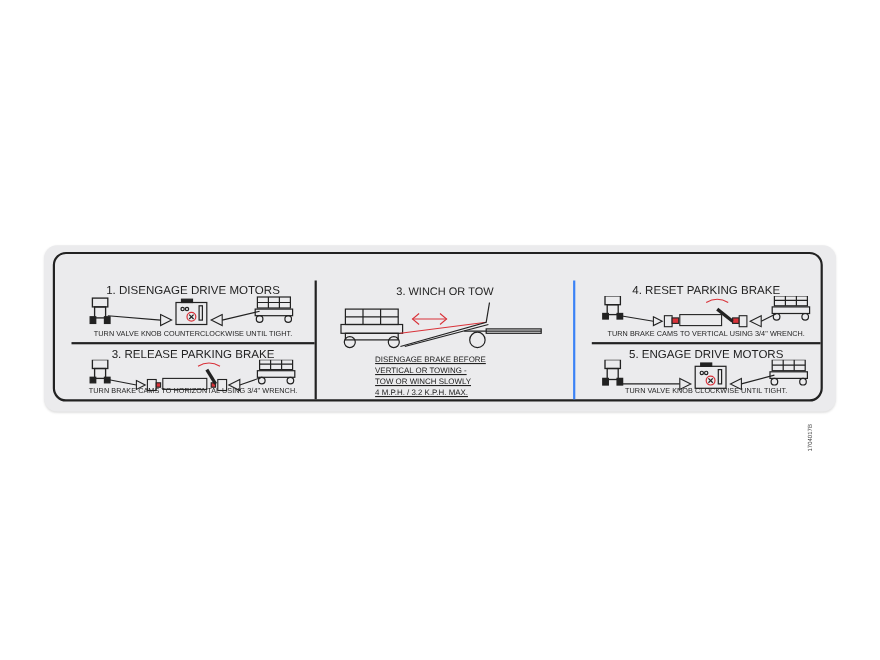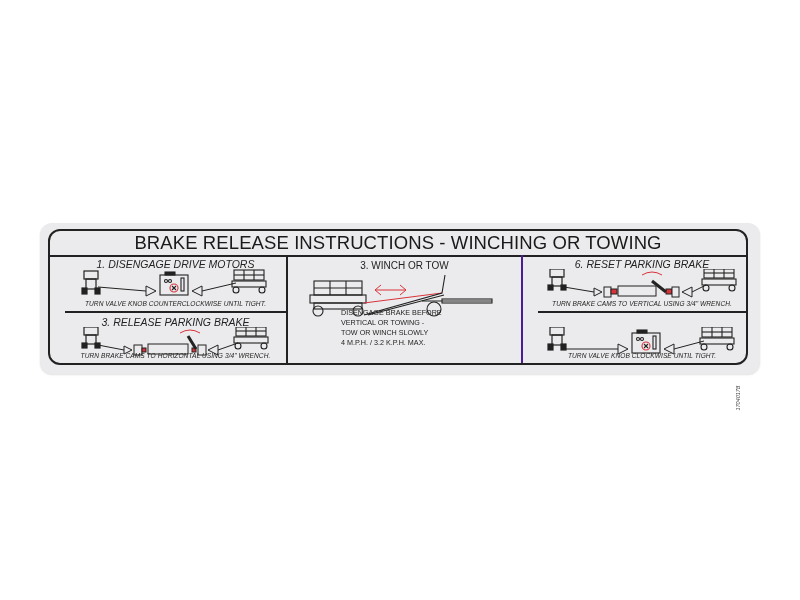--- a/index.html
+++ b/index.html
@@ -17,54 +17,54 @@
     border:2px solid #222; border-radius:12px; box-sizing:border-box;
   }
   .title-row {
     position:absolute; left:0; top:0; right:0; height:26px;
     border-bottom:2px solid #222; box-sizing:border-box;
     text-align:center; font-size:18.5px; line-height:24px; letter-spacing:0.1px;
     color:#1a1a1a;
   }
   .col { position:absolute; top:24px; bottom:0; box-sizing:border-box; }
   .col-left { left:0; width:238px; border-right:2px solid #222; }
-  .col-mid { left:238px; width:235px; border-right:2px solid #4c1d95; }
+  .col-mid { left:238px; width:235px; border-right:2px solid #3b82f6; }
   .col-right { left:473px; right:0; }
-  .cell { position:absolute; left:15px; right:0; box-sizing:border-box;font-style:italic; }
+  .cell { position:absolute; left:15px; right:0; box-sizing:border-box; }
   .cell.top { top:0; height:58px; border-bottom:2px solid #222; }
   .cell.bot { top:58px; bottom:0; }
   .step-title {
     position:absolute; left:0; right:0; top:3px; text-align:center;
     font-size:10.5px; line-height:12px; color:#222; white-space:nowrap;
   }
   .step-caption {
     position:absolute; left:0; right:0; bottom:3px; text-align:center;
     font-size:6.6px; line-height:8px; color:#222; white-space:nowrap; letter-spacing:0.05px;
   }
   .pic { position:absolute; left:0; right:0; top:14px; height:30px; }
   .pic svg { display:block; margin:0 auto; }
   .mid-title {
     position:absolute; left:0; right:0; top:5px; text-align:center; font-size:10px; color:#222;
   }
   .mid-pic { position:absolute; left:14px; top:18px; }
   .mid-text {
-    position:absolute; left:53px; top:53px; font-size:7.2px; line-height:10px; color:#222;
+    position:absolute; left:53px; top:67px; font-size:7.2px; line-height:10px; color:#222;
     white-space:nowrap;
+    text-decoration:underline;
   }
   .part-no {
     position:absolute; right:-4px; top:82px; font-size:5.5px; color:#444;
     transform:rotate(-90deg); transform-origin:center; white-space:nowrap;
   }
 </style>
 </head>
 <body>
 
 <div class="decal">
   <div class="frame">
-    <div class="title-row">BRAKE RELEASE INSTRUCTIONS - WINCHING OR TOWING</div>
 
     <div class="col col-left">
       <div class="cell top">
         <div class="step-title">1. DISENGAGE DRIVE MOTORS</div>
         <div class="pic">
           <svg width="200" height="30" viewBox="0 0 200 30">
             <g stroke="#222" fill="none" stroke-width="1.2">
               <rect x="8" y="2" width="14" height="8"></rect>
                 <rect x="10" y="10" width="10" height="10"></rect>
               <rect x="6" y="19" width="5" height="6" fill="#222"></rect>
@@ -179,21 +179,21 @@
       <div class="mid-text">
         <div>DISENGAGE BRAKE BEFORE</div>
         <div>VERTICAL OR TOWING -</div>
         <div>TOW OR WINCH SLOWLY</div>
         <div>4 M.P.H. / 3.2 K.P.H. MAX.</div>
       </div>
     </div>
 
     <div class="col col-right">
       <div class="cell top">
-        <div class="step-title">6. RESET PARKING BRAKE</div>
+        <div class="step-title">4. RESET PARKING BRAKE</div>
         <div class="pic">
           <svg width="200" height="30" viewBox="0 0 200 30">
             <g stroke="#222" fill="none" stroke-width="1.2">
               <rect x="8" y="0" width="14" height="8"></rect>
                 <rect x="10" y="8" width="10" height="9"></rect>
               <rect x="6" y="16" width="5" height="5" fill="#222"></rect>
                 <rect x="19" y="16" width="5" height="5" fill="#222"></rect>
             </g>
             <g stroke="#222" fill="#ebebed" stroke-width="1">
               <line x1="22" y1="18" x2="52" y2="23"></line>
@@ -223,20 +223,21 @@
               <line x1="162" y1="4" x2="192" y2="4"></line>
                 <rect x="160" y="10" width="34" height="6"></rect>
               <circle cx="164" cy="19" r="3"></circle>
                 <circle cx="190" cy="19" r="3"></circle>
             </g>
           </svg>
         </div>
         <div class="step-caption">TURN BRAKE CAMS TO VERTICAL USING 3/4" WRENCH.</div>
       </div>
       <div class="cell bot">
+        <div class="step-title">5. ENGAGE DRIVE MOTORS</div>
         <div class="pic">
           <svg width="200" height="30" viewBox="0 0 200 30">
             <g stroke="#222" fill="none" stroke-width="1.2">
               <rect x="8" y="0" width="14" height="8"></rect>
                 <rect x="10" y="8" width="10" height="10"></rect>
               <rect x="6" y="17" width="5" height="6" fill="#222"></rect>
                 <rect x="19" y="17" width="5" height="6" fill="#222"></rect>
             </g>
             <g stroke="#222" fill="#ebebed" stroke-width="1">
               <line x1="22" y1="22" x2="76" y2="22"></line>

